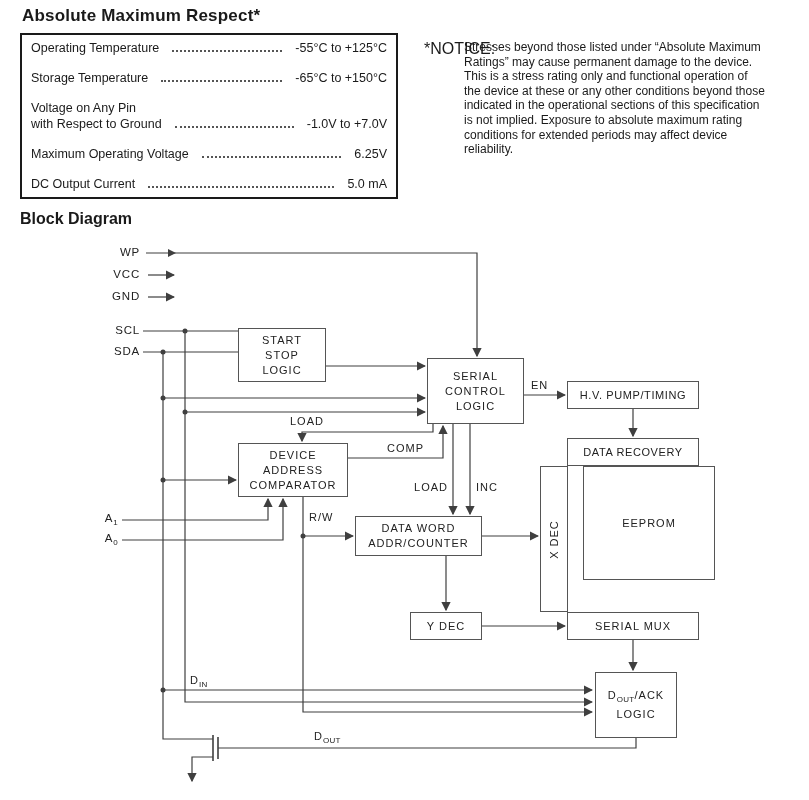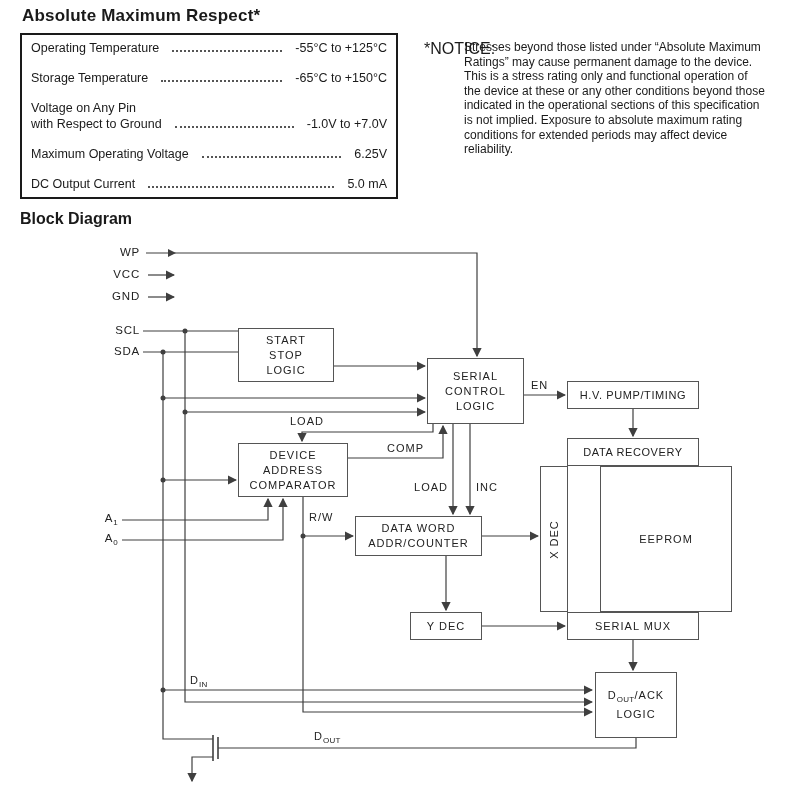--- a/index.html
+++ b/index.html
@@ -119,21 +119,21 @@
       <circle cx="185" cy="331" r="2.5"></circle>
       <circle cx="163" cy="352" r="2.5"></circle>
       <circle cx="163" cy="398" r="2.5"></circle>
       <circle cx="185" cy="412" r="2.5"></circle>
       <circle cx="163" cy="480" r="2.5"></circle>
       <circle cx="303" cy="536" r="2.5"></circle>
       <circle cx="163" cy="690" r="2.5"></circle>
     </g>
   </svg>
 
-  <div class="blk" style="left:238px;top:328px;width:96px;height:54px;">
+  <div class="blk" style="left:238px;top:328px;width:88px;height:54px;">
     <span>START</span>
     <span>STOP</span>
     <span>LOGIC</span>
   </div>
   <div class="blk" style="left:427px;top:358px;width:97px;height:66px;">
     <span>SERIAL</span>
     <span>CONTROL</span>
     <span>LOGIC</span>
   </div>
   <div class="blk sm" style="left:567px;top:381px;width:132px;height:28px;">
@@ -147,21 +147,21 @@
     <span>ADDRESS</span>
     <span>COMPARATOR</span>
   </div>
   <div class="blk" style="left:355px;top:516px;width:127px;height:40px;">
     <span>DATA WORD</span>
     <span>ADDR/COUNTER</span>
   </div>
   <div class="blk" style="left:540px;top:466px;width:28px;height:146px;">
     <span class="vtext">X DEC</span>
   </div>
-  <div class="blk" style="left:600px;top:466px;width:132px;height:146px;">
+  <div class="blk" style="left:583px;top:466px;width:132px;height:114px;">
     <span>EEPROM</span>
   </div>
   <div class="blk" style="left:410px;top:612px;width:72px;height:28px;">
     <span>Y DEC</span>
   </div>
   <div class="blk" style="left:567px;top:612px;width:132px;height:28px;">
     <span>SERIAL MUX</span>
   </div>
   <div class="blk" style="left:595px;top:672px;width:82px;height:66px;">
     <span><span>D</span><sub>OUT</sub><span>/ACK</span></span>

